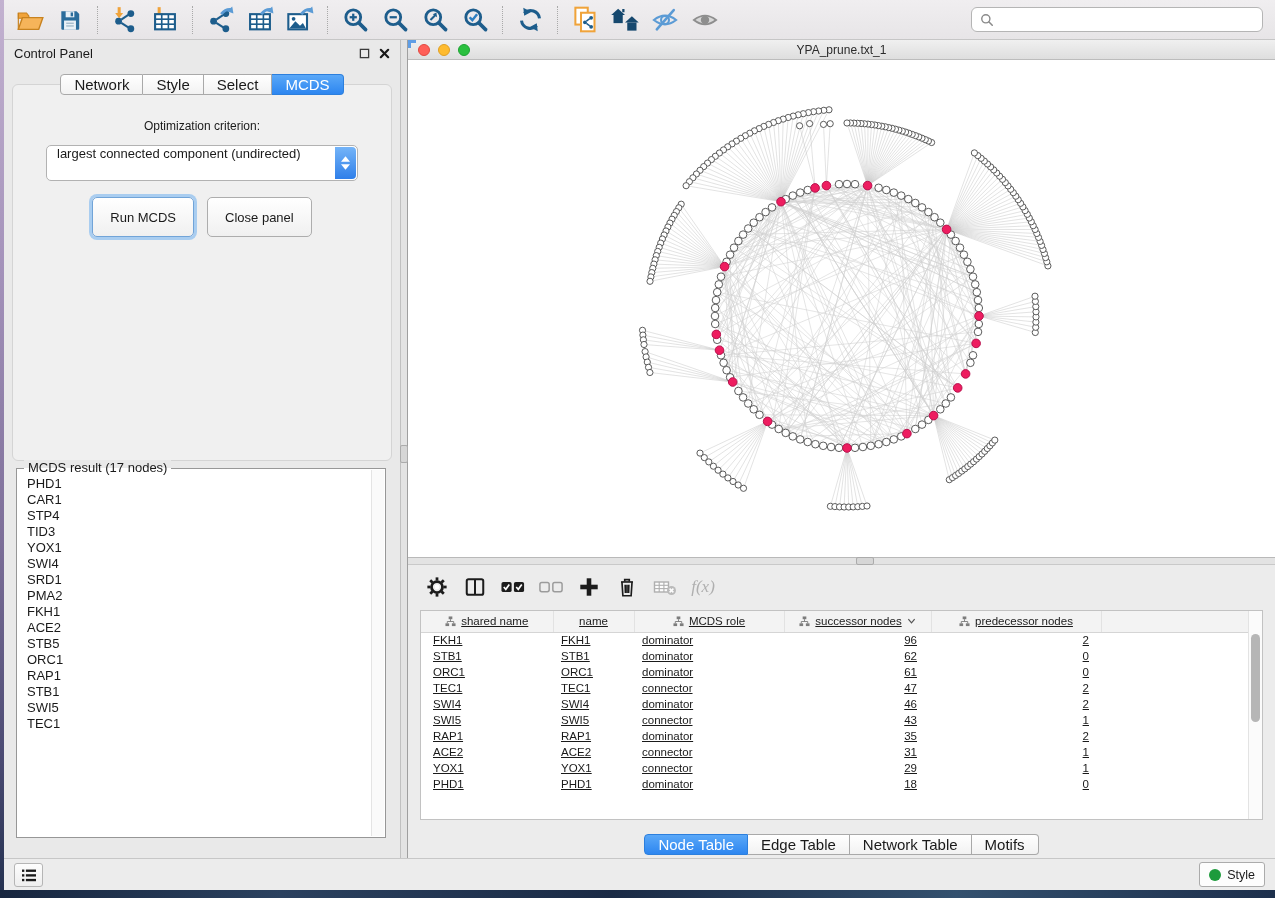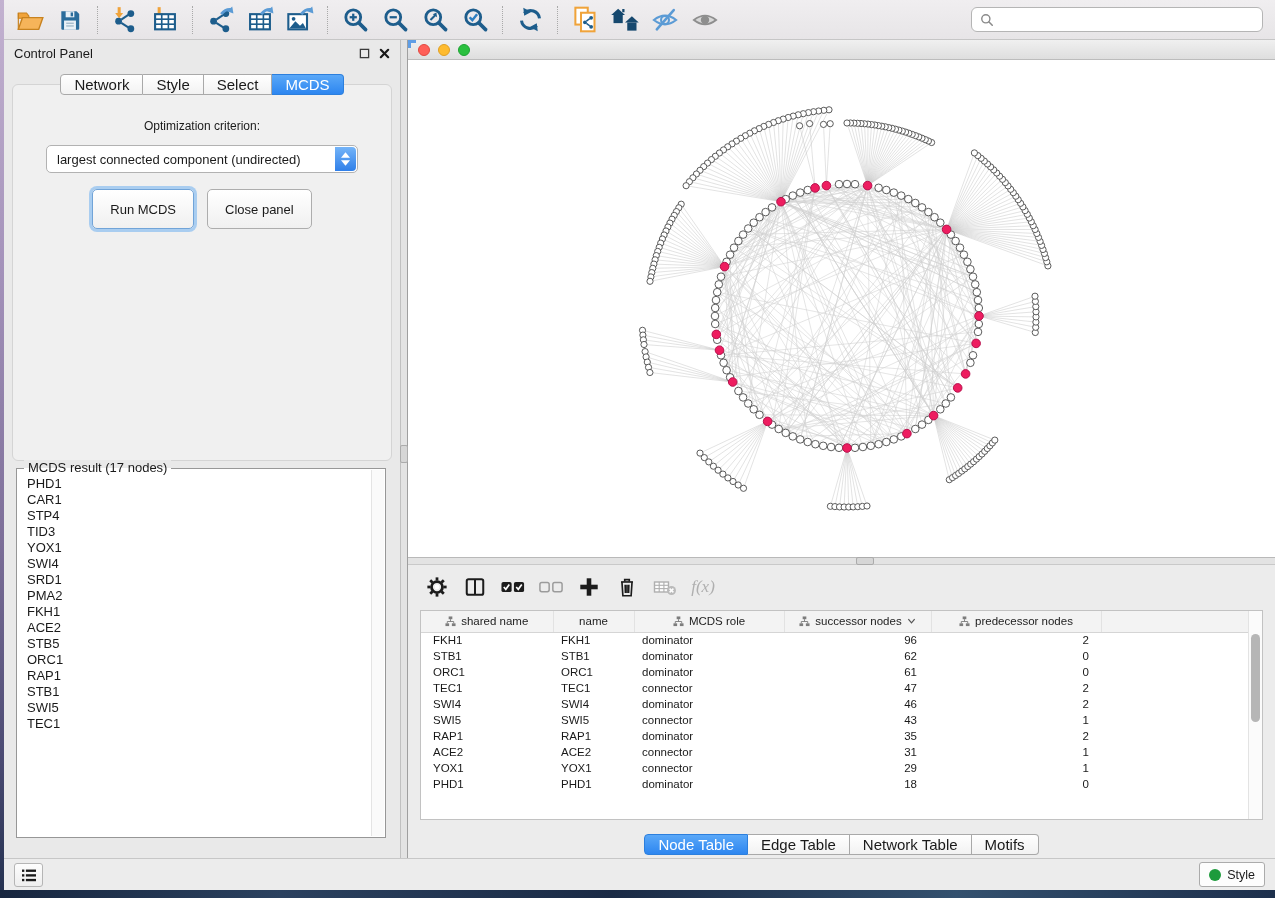--- a/index.html
+++ b/index.html
@@ -31,22 +31,22 @@
   .panel-ctrls { margin-left:auto; display:flex; gap:9px; align-items:center; }
   .seg-tabs { display:flex; justify-content:center; margin-top:8px; position:relative; z-index:2; }
   .seg { height:21px; border:1px solid #a9a9a9; border-left:none; background:linear-gradient(#ffffff,#f2f2f2);
          font-size:15px; display:flex; align-items:center; padding:0 13px; cursor:default; }
   .seg:first-child { border-left:1px solid #a9a9a9; border-radius:4px 0 0 4px; }
   .seg:last-child { border-radius:0 4px 4px 0; }
   .seg.active { background:linear-gradient(#5aa8f8,#2d86f0); border-color:#2c7fdd; color:#fff; }
   .inner-box { margin:-11px 8px 0 8px; height:377px; flex:0 0 auto; border:1px solid #d4d4d4; border-radius:6px;
                background:#f0f0f0; padding-top:34px; }
   .crit-label { text-align:center; font-size:12px; }
-  .select-row { width:312px; height:28px; margin:12px auto 16px auto; background:#fff; border:1px solid #b2b2b2;
-                border-radius:5px; position:relative; display:flex; align-items:center; font-size:13px; padding-left:10px; }
+  .select-row { width:312px; height:36px; margin:12px auto 16px auto; background:#fff; border:1px solid #b2b2b2;
+                border-radius:5px; position:relative; display:flex; align-items:flex-start; font-size:13px; padding-left:10px; }
   .select-stepper { position:absolute; right:1px; top:1px; bottom:1px; width:21px; border-radius:0 4px 4px 0;
                     background:linear-gradient(#74b4f8,#2f7fe9); display:flex; flex-direction:column; align-items:center; justify-content:center; gap:2px; }
   .btn-row { display:flex; justify-content:center; gap:13px; margin-top:11px; }
   .btn { height:40px; background:linear-gradient(#ffffff,#f0f0f0); border:1px solid #ადad; border:1px solid #adadad;
          border-radius:5px; font-size:13px; display:flex; align-items:center; padding:0 17px; }
   .btn.focus-ring { box-shadow:0 0 0 3px #a9cdf0; border-color:#71a4d8; }
   .result-box { margin:7px 14px 20px 12px; height:370px; flex:0 0 auto; border:1px solid #979797; background:#fff; position:relative; }
   .result-legend { position:absolute; top:-9px; left:7px; padding:0 4px; font-size:13px;
                    background:linear-gradient(#e9e9e9 55%,#ffffff 55%); z-index:1; }
   .result-list { position:absolute; left:1px; top:1px; bottom:1px; right:15px; overflow:hidden;
@@ -73,21 +73,21 @@
   .win-title { position:absolute; left:0; right:0; text-align:center; font-size:12px; color:#2b2b2b; }
   .graph-area { flex:1; background:#ffffff; position:relative; overflow:hidden; }
   .graph-area svg { position:absolute; left:0; top:0; }
 
   
   .table-panel { flex:1; display:flex; flex-direction:column; min-height:0; background:#ececec; }
   .tp-titlebar { height:24px; flex:0 0 24px; display:flex; align-items:center; padding:0 11px; font-size:13px; }
   .tp-toolbar { height:44px; flex:0 0 44px; display:flex; align-items:center; gap:4px; padding:0 12px; }
   .tp-tool { width:34px; height:32px; display:flex; align-items:center; justify-content:center; }
   .fx-label { font-family:"Liberation Serif",serif; font-style:italic; font-size:17px; color:#a9a9a9; }
-  .table-wrap { margin:1px 12px 10px 12px; flex:1; background:#fff; border:1px solid #c2c2c2; position:relative; overflow:hidden; min-height:0; }
+  .table-wrap { margin:1px 12px 10px 12px; flex:1; background:#fff; border:1px solid #c2c2c2; position:relative; overflow:hidden; min-height:0;text-decoration:underline; }
   table.node-table { border-collapse:collapse; table-layout:fixed; }
   .node-table th { height:21px; background:#f3f3f3; border-right:1px solid #e2e2e2; border-bottom:1px solid #d5d5d5;
                    font-weight:normal; font-size:11.5px; color:#222; }
   .th-inner { display:flex; align-items:center; justify-content:center; gap:5px; }
   .node-table td { height:16px; font-size:11.5px; white-space:nowrap; overflow:hidden; }
   .td-left { text-align:left; padding:0 8px; }
   .td-first { padding-left:12px; }
   .td-right { text-align:right; }
   .tbl-scroll { position:absolute; right:0; top:0; bottom:0; width:14px; background:#fbfbfb; border-left:1px solid #e3e3e3; }
   .tbl-thumb { position:absolute; left:2px; top:23px; width:9px; height:88px; background:#b6b6b6; border-radius:5px; }
@@ -362,20 +362,21 @@
 
       <div class="v-splitter">
         <div class="v-handle"></div>
       </div>
 
       <div class="right-col">
 
         <div class="network-window">
           <div class="blue-corner"></div>
           <div class="win-titlebar">
+            <span class="win-title">YPA_prune.txt_1</span>
             <span class="traffic">
               <span class="light red"></span>
               <span class="light yellow"></span>
               <span class="light green"></span>
             </span>
           </div>
           <div class="graph-area" id="graph-area">
               <svg width="866" height="497" viewBox="0 0 866 497">
                 <g stroke="#8f8f8f" stroke-width="0.55" opacity="0.42">
                   <line x1="316.6" y1="206.6" x2="322.1" y2="317.3"></line>

